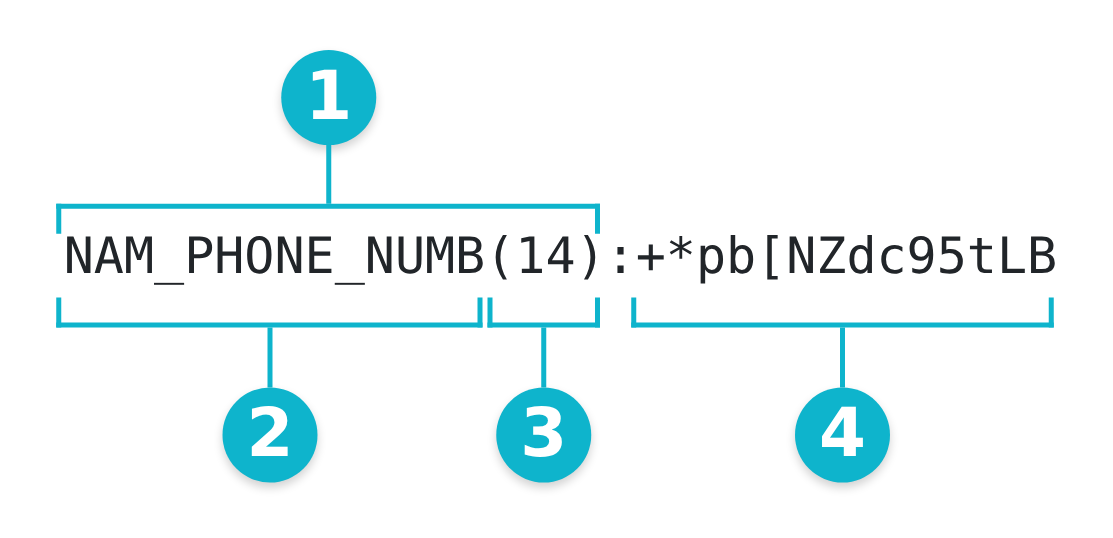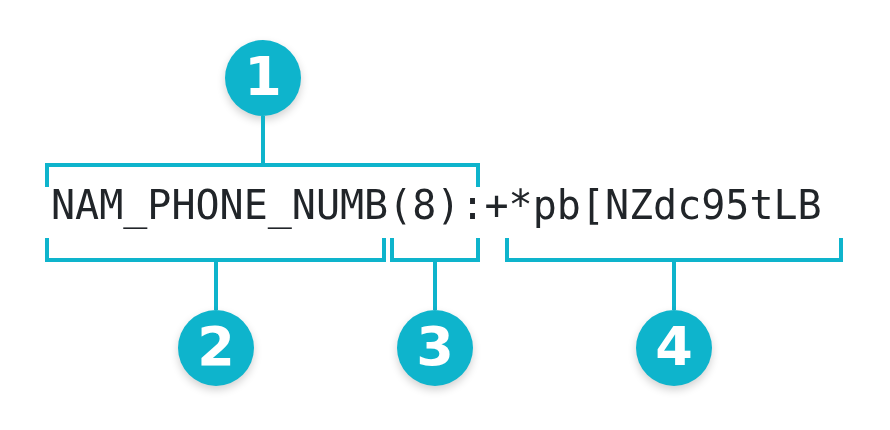--- a/index.html
+++ b/index.html
@@ -89,21 +89,21 @@
 <body>
 
 <div class="canvas">
 
   <div class="badge badge-1">
     <span>1</span>
   </div>
   <div class="stem stem-1"></div>
   <div class="bracket bracket-top bracket-1"></div>
 
-  <div class="code">NAM_PHONE_NUMB(8):+*pb[NZdc95tLB</div>
+  <div class="code">NAM_PHONE_NUMB(14):+*pb[NZdc95tLB</div>
 
   <div class="bracket bracket-bottom bracket-2"></div>
   <div class="stem stem-2"></div>
   <div class="badge badge-2">
     <span>2</span>
   </div>
 
   <div class="bracket bracket-bottom bracket-3"></div>
   <div class="stem stem-3"></div>
   <div class="badge badge-3">

